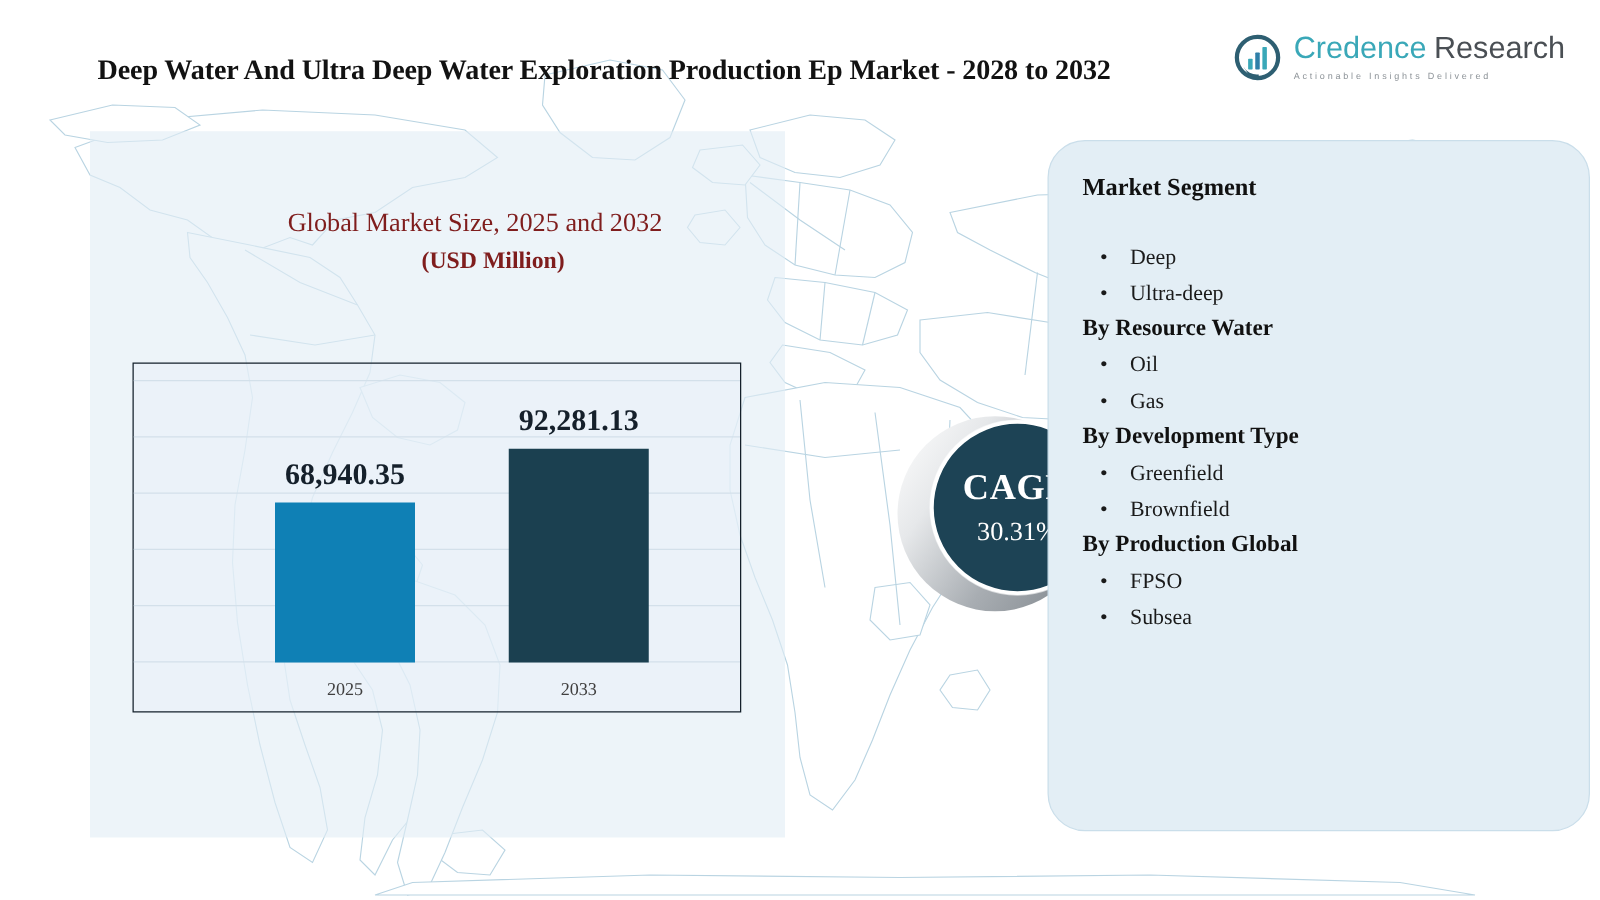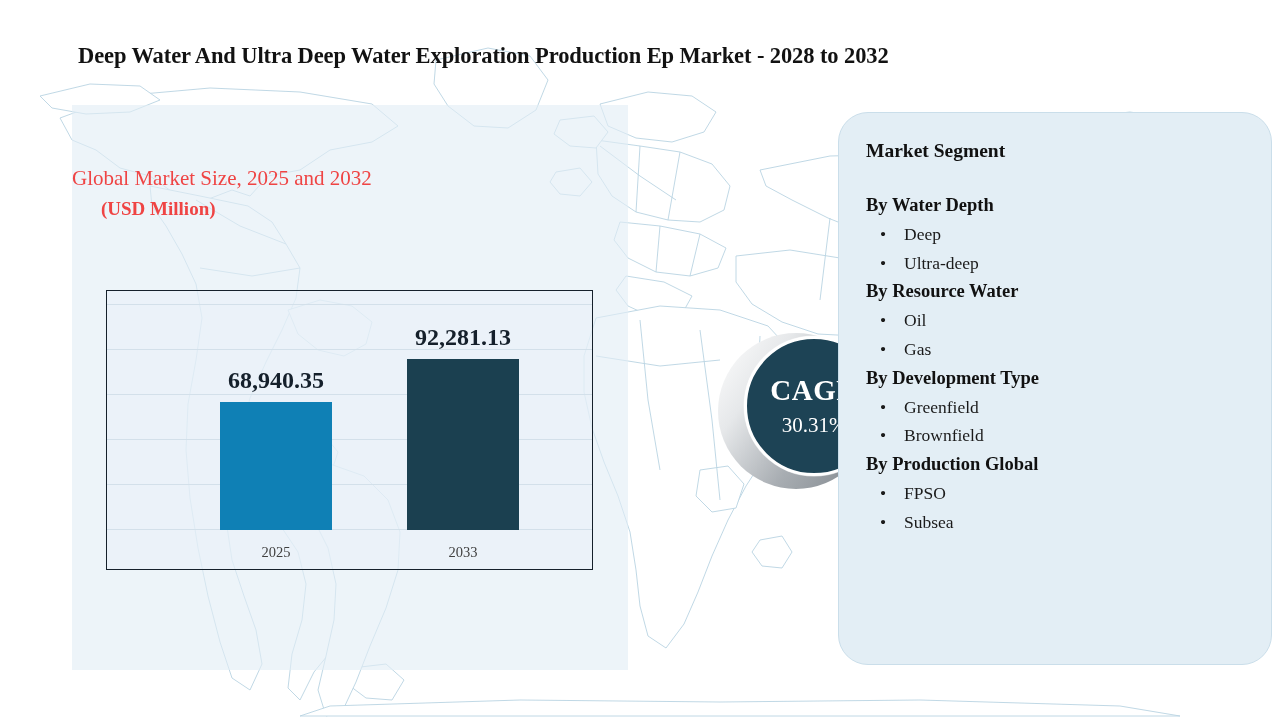--- a/index.html
+++ b/index.html
@@ -66,21 +66,22 @@
     position: absolute;
     left: 72px; top: 105px;
     width: 556px; height: 565px;
     background: rgba(226,237,246,0.62);
   }
 
   #chart-heading {
     position: absolute;
     left: 72px; top: 163px;
     width: 616px;
-    color: #ef4444;
+    text-align: center;
+    color: #7f1d1d;
   }
   #chart-heading .l1 { font-size: 21px; line-height: 1.5; }
   #chart-heading .l2 { font-size: 19px; font-weight: bold; line-height: 1.45; padding-left: 29px; }
 
   
   #chart-box {
     position: absolute;
     left: 106px; top: 290px;
     width: 487px; height: 280px;
     border: 1.6px solid #15202b;
@@ -237,20 +238,37 @@
         <path d="M910 248 L904 340" fill="none"></path>
         <path d="M980 264 L986 350" fill="none"></path>
         <path d="M1040 182 L1040 282" fill="none"></path>
         <path d="M1110 400 L1130 440" fill="none"></path>
       </g>
     </svg>
   </div>
 
   <div id="title">Deep Water And Ultra Deep Water Exploration Production Ep Market - 2028 to 2032</div>
 
+  <div id="logo">
+    <span id="logo-mark">
+      <svg viewBox="0 0 40 40" width="40" height="40">
+        <circle cx="20" cy="20" r="16.5" fill="none" stroke="#2e5f72" stroke-width="3.4"></circle>
+        <path d="M8.5 27 A12.5 12.5 0 0 0 21 33.5 L21 38 L13 34 Z" fill="#2e5f72"></path>
+        <rect x="12.5" y="21" width="3.6" height="8.5" rx="0.6" fill="#3aa8b8"></rect>
+        <rect x="18.2" y="16" width="3.6" height="13.5" rx="0.6" fill="#2f7fa8"></rect>
+        <rect x="23.9" y="11.5" width="3.6" height="18" rx="0.6" fill="#3aa8b8"></rect>
+      </svg>
+    </span>
+    <span id="logo-text">
+      <span id="logo-words">
+        <span class="brand-a">Credence</span><span class="brand-b">Research</span>
+      </span>
+      <span id="logo-tag">Actionable Insights Delivered</span>
+    </span>
+  </div>
 
   <div id="left-panel"></div>
 
   <div id="chart-heading">
     <div class="l1">Global Market Size, 2025 and 2032</div>
     <div class="l2">(USD Million)</div>
   </div>
 
   <div id="chart-box">
     <div id="grid">
@@ -280,21 +298,20 @@
     <div id="cagr-circle">
       <div id="cagr-label">CAGR</div>
       <div id="cagr-value">30.31%</div>
     </div>
   </div>
 
   <div id="right-panel"></div>
   <div id="segment-content">
     <div id="segment-title">Market Segment</div>
     <div id="segment-groups">
-        <div class="seg-group-head">By Water Depth</div>
         <ul class="seg-items">
           <li class="seg-item"><span class="dot">•</span>Deep</li>
           <li class="seg-item"><span class="dot">•</span>Ultra-deep</li>
         </ul>
         <div class="seg-group-head">By Resource Water</div>
         <ul class="seg-items">
           <li class="seg-item"><span class="dot">•</span>Oil</li>
           <li class="seg-item"><span class="dot">•</span>Gas</li>
         </ul>
         <div class="seg-group-head">By Development Type</div>

